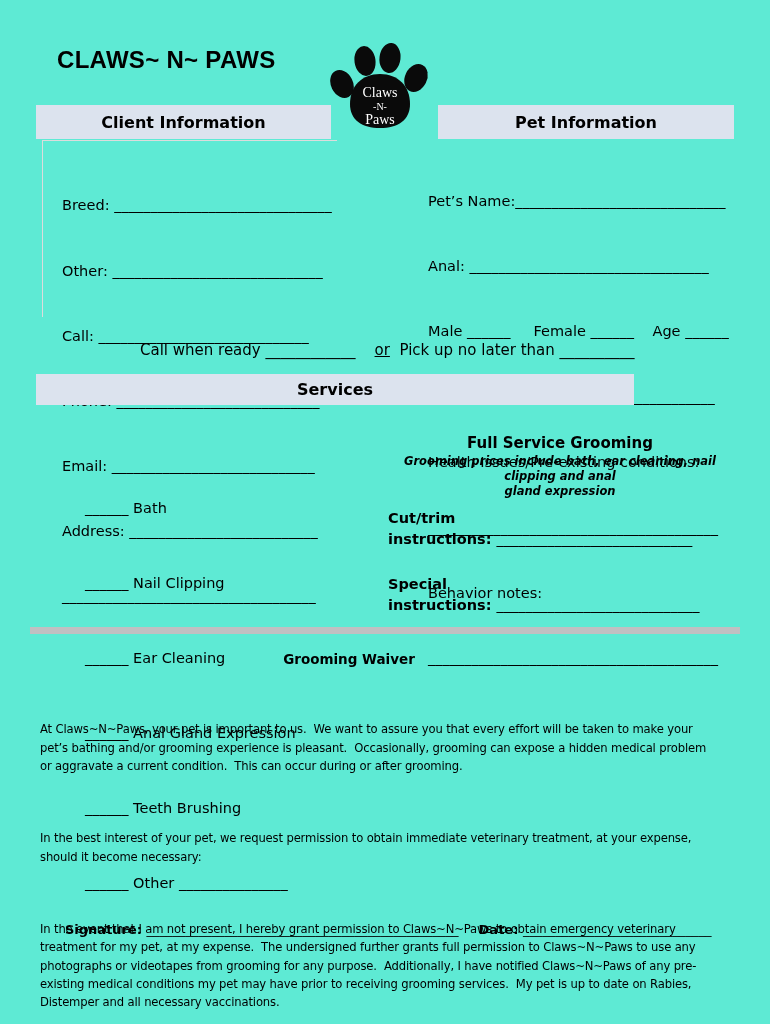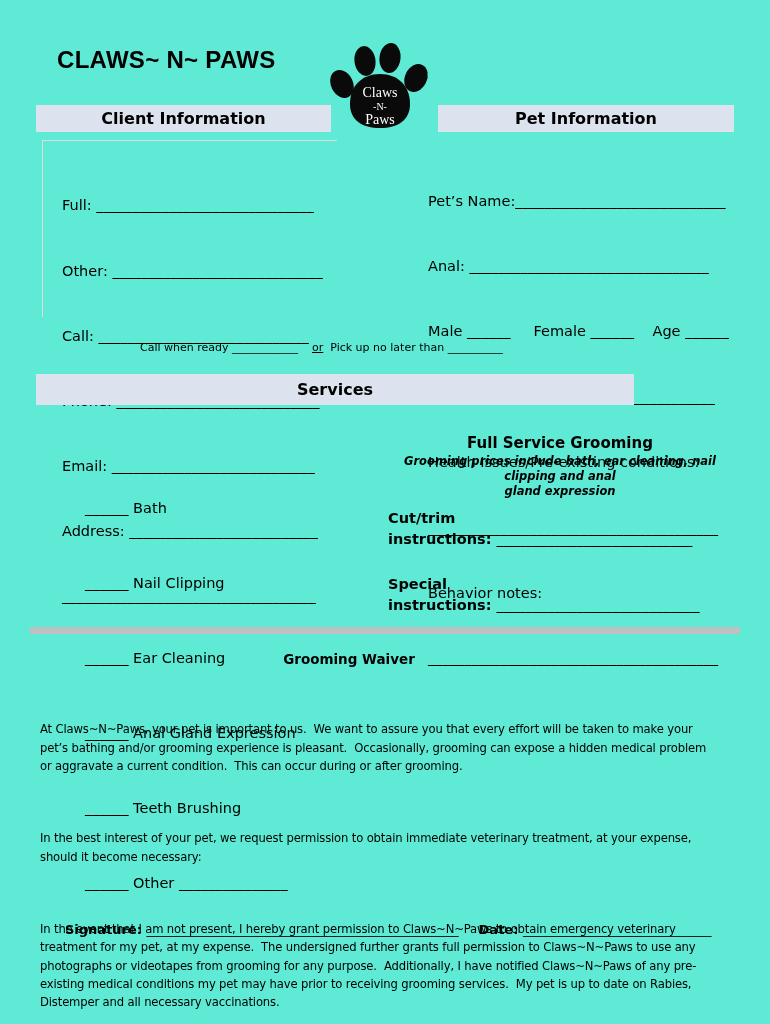--- a/index.html
+++ b/index.html
@@ -9,34 +9,34 @@
   }
   .brand {
     position:absolute; top:46px;
     font-family:"Liberation Sans", sans-serif; font-weight:bold;
     font-size:24px; letter-spacing:0.3px; color:#000; white-space:pre;
   }
   .brand-left  { left:57px; }
   .brand-right { right:41px; }
   .paw-logo { position:absolute; left:328px; top:26px; width:114px; height:104px; }
   .section-bar {
-    position:absolute; top:105px; height:27px; background:#dce3ee;
+    position:absolute; top:105px; height:34px; background:#dce3ee;
     display:flex; align-items:center; justify-content:center;
     font-weight:bold; font-size:16px; white-space:pre;
   }
   .bar-client { left:36px;  width:295px; }
   .bar-pet    { left:438px; width:296px; }
   .cell-edge {
     position:absolute; left:42px; top:140px; width:294px; height:176px;
     border-left:1px solid #dcdcdc; border-top:1px solid #dcdcdc; pointer-events:none;
   }
   .fields { position:absolute; font-size:14.5px; white-space:pre; }
   .client-fields { left:62px;  top:152px; line-height:21.7px; }
   .pet-fields    { left:428px; top:147px; line-height:21.8px; }
-  .pickup-line { position:absolute; left:140px; top:341px; font-size:11px; white-space:pre; }
+  .pickup-line { position:absolute; left:140px; top:341px; font-size:15px; white-space:pre; }
   .pickup-line .or { text-decoration:underline; }
   .services-bar {
     position:absolute; left:36px; top:374px; width:598px; height:31px; background:#dce3ee;
     display:flex; align-items:center; justify-content:center;
     font-weight:bold; font-size:16px;
   }
   .service-items { position:absolute; left:85px; top:446px; font-size:14.5px; line-height:25px; white-space:pre; }
   .full-service { position:absolute; left:388px; top:434px; width:344px; }
   .fs-title { font-weight:bold; font-size:15px; text-align:center; white-space:pre; }
   .fs-subtitle { font-style:italic; font-size:11.5px; line-height:15px; text-align:center; white-space:pre-wrap; margin-top:2px;font-weight:bold; }
@@ -76,21 +76,21 @@
     <text x="52" y="84" text-anchor="middle" fill="#ffffff" font-family="Liberation Serif, serif" font-size="10"><tspan>-N-</tspan></text>
     <text x="52" y="98" text-anchor="middle" fill="#ffffff" font-family="Liberation Serif, serif" font-size="14"><tspan>Paws</tspan></text>
   </svg>
 
   <div class="section-bar bar-client">Client Information</div>
   <div class="section-bar bar-pet">Pet Information</div>
 
   <div class="cell-edge"></div>
 
   <div class="fields client-fields">
-    <div>Full: ______________________________</div>
+    <div>Breed: ______________________________</div>
     <div>Other: _____________________________</div>
     <div>Call: _____________________________</div>
     <div>Phone: ____________________________</div>
     <div>Email: ____________________________</div>
     <div>Address: __________________________</div>
     <div>___________________________________</div>
   </div>
 
   <div class="fields pet-fields">
     <div>Pet’s Name:_____________________________</div>

